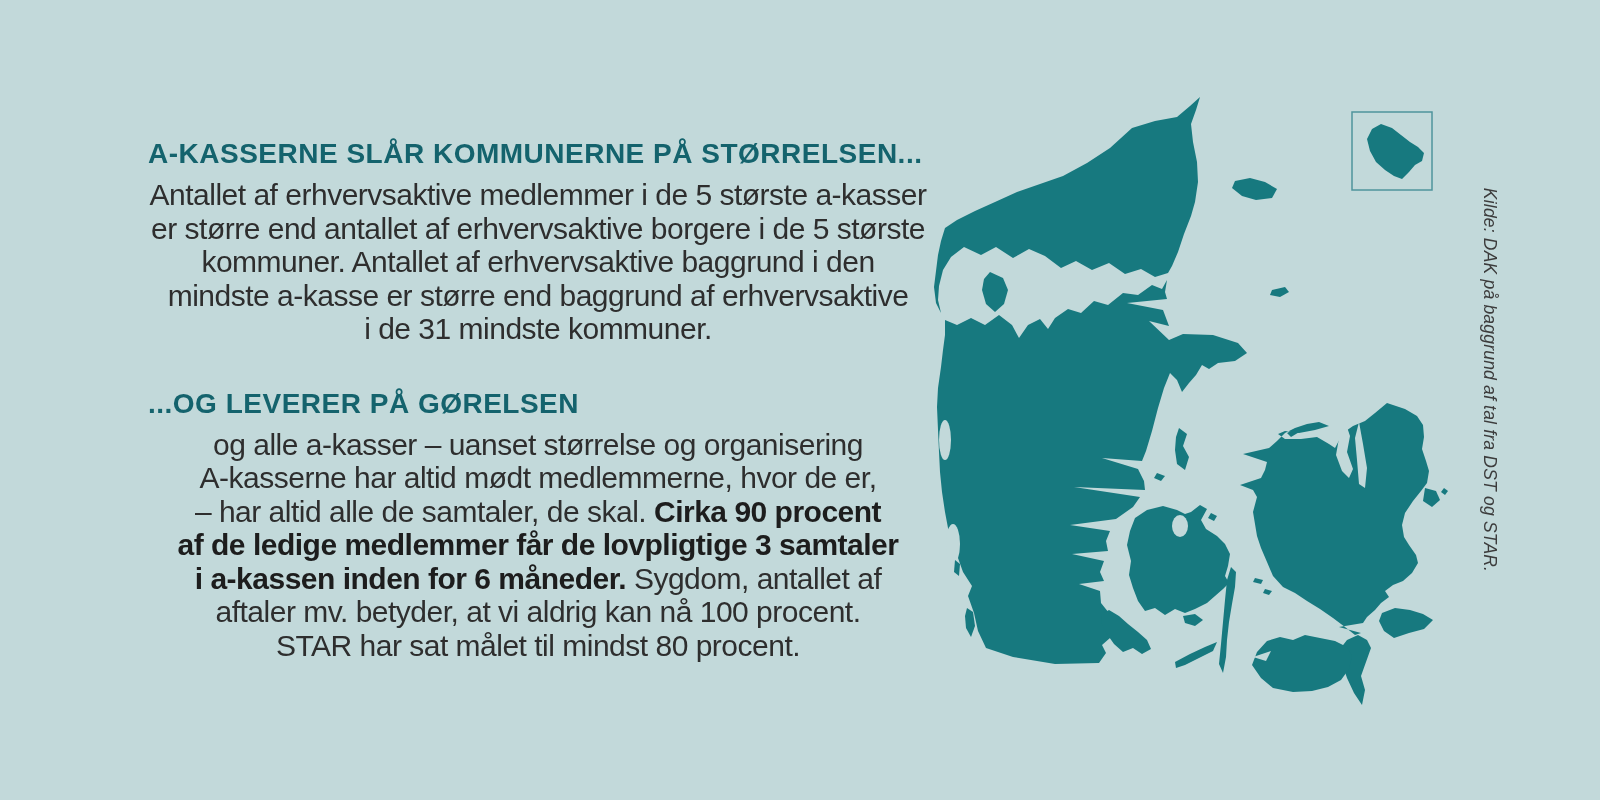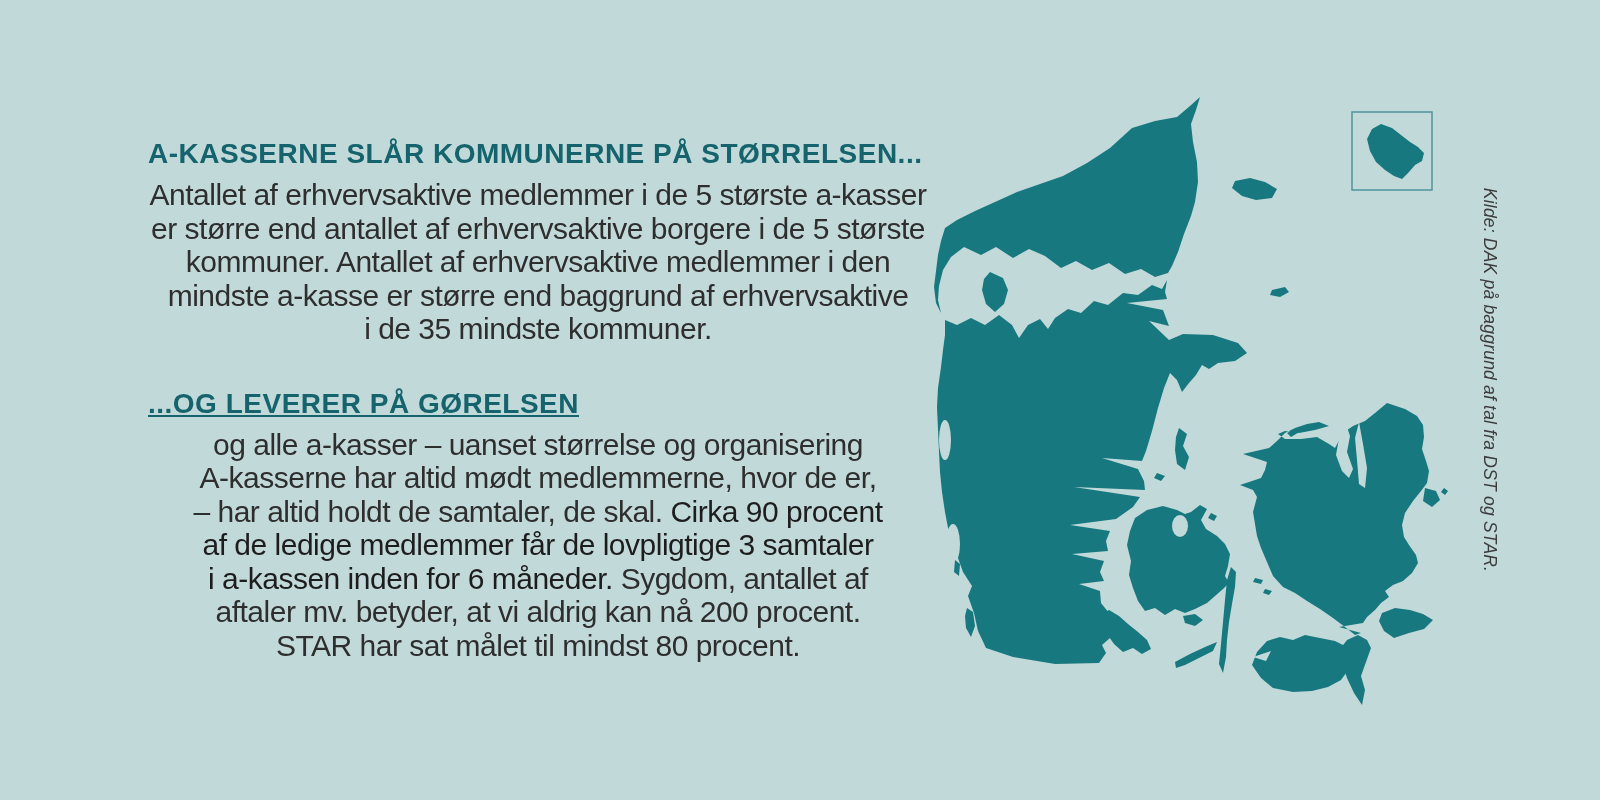--- a/index.html
+++ b/index.html
@@ -10,56 +10,56 @@
   body{
     width:1600px;height:800px;position:relative;overflow:hidden;
     background:var(--bg);
     font-family:"Liberation Sans","DejaVu Sans",sans-serif;
   }
   .text-col{position:absolute;left:148px;top:138px;width:780px;}
   .section-heading{
     margin:0;font-size:28px;line-height:32px;font-weight:bold;
     letter-spacing:.5px;color:var(--heading);white-space:nowrap;
   }
-  .section-heading.second{margin-top:42px;text-decoration:underline;}
+  .section-heading.second{margin-top:42px;}
   .para{margin-top:8px;font-size:30px;line-height:33.5px;color:var(--body);letter-spacing:-.5px;text-align:center;}
   .para .line{white-space:nowrap;}
-  .para .b{font-weight:normal;color:var(--bold);}
+  .para .b{font-weight:bold;color:var(--bold);}
   .map-wrap{position:absolute;left:895px;top:92px;width:560px;height:615px;}
   .map-wrap svg{display:block;width:100%;height:100%;}
   .land{fill:var(--map);stroke:none;}
   .water{fill:var(--bg);stroke:none;}
   .inset-box{fill:none;stroke:var(--inset);stroke-width:1.5px;}
   .source-vert{
     position:absolute;left:1489px;top:380px;
     transform:translate(-50%,-50%) rotate(90deg);
     white-space:nowrap;font-style:italic;font-size:17.5px;
     letter-spacing:.2px;color:var(--source);
   }
 </style>
 </head>
 <body>
 
 <div class="text-col">
   <h1 class="section-heading">A-KASSERNE SLÅR KOMMUNERNE PÅ STØRRELSEN...</h1>
   <div class="para">
       <div class="line"><span>Antallet af erhvervsaktive medlemmer i de 5 største a-kasser</span></div>
       <div class="line"><span>er større end antallet af erhvervsaktive borgere i de 5 største</span></div>
-      <div class="line"><span>kommuner. Antallet af erhvervsaktive medlemmer i den</span></div>
+      <div class="line"><span>kommuner. Antallet af erhvervsaktive baggrund i den</span></div>
       <div class="line"><span>mindste a-kasse er større end baggrund af erhvervsaktive</span></div>
-      <div class="line"><span>i de 35 mindste kommuner.</span></div>
+      <div class="line"><span>i de 31 mindste kommuner.</span></div>
     </div>
   <h2 class="section-heading second">...OG LEVERER PÅ GØRELSEN</h2>
   <div class="para">
       <div class="line"><span>og alle a-kasser – uanset størrelse og organisering</span></div>
       <div class="line"><span>A-kasserne har altid mødt medlemmerne, hvor de er,</span></div>
-      <div class="line"><span>– har altid holdt de samtaler, de skal. </span><span class="b">Cirka 90 procent</span></div>
+      <div class="line"><span>– har altid alle de samtaler, de skal. </span><span class="b">Cirka 90 procent</span></div>
       <div class="line"><span class="b">af de ledige medlemmer får de lovpligtige 3 samtaler</span></div>
       <div class="line"><span class="b">i a-kassen inden for 6 måneder.</span><span> Sygdom, antallet af</span></div>
-      <div class="line"><span>aftaler mv. betyder, at vi aldrig kan nå 200 procent.</span></div>
+      <div class="line"><span>aftaler mv. betyder, at vi aldrig kan nå 100 procent.</span></div>
       <div class="line"><span>STAR har sat målet til mindst 80 procent.</span></div>
     </div>
 </div>
 
 <div class="map-wrap">
   <svg viewBox="0 0 560 615" xmlns="http://www.w3.org/2000/svg">
 
     <path class="land" d="M305,5 L301,18 L296,32 L298,50 L302,70 L303,90 L300,110 L296,124 L289,142 L283,160 L277,174 L273,181 L260,185 L246,177 L230,182 L214,171 L197,178 L181,169 L166,176 L150,164 L134,157 L118,166 L101,155 L86,163 L69,155 L56,165 L48,178 L44,194 L43,208 L46,221 L41,211 L39,195 L41,179 L43,163 L46,149 L50,136 L62,128 L80,119 L100,110 L122,100 L145,92 L168,84 L192,71 L215,56 L237,36 L260,29 L282,25 L295,14 Z"></path>
 
     <path class="land" d="M95,180 L108,186 L113,198 L109,212 L100,220 L91,212 L87,198 L89,187 Z"></path>

